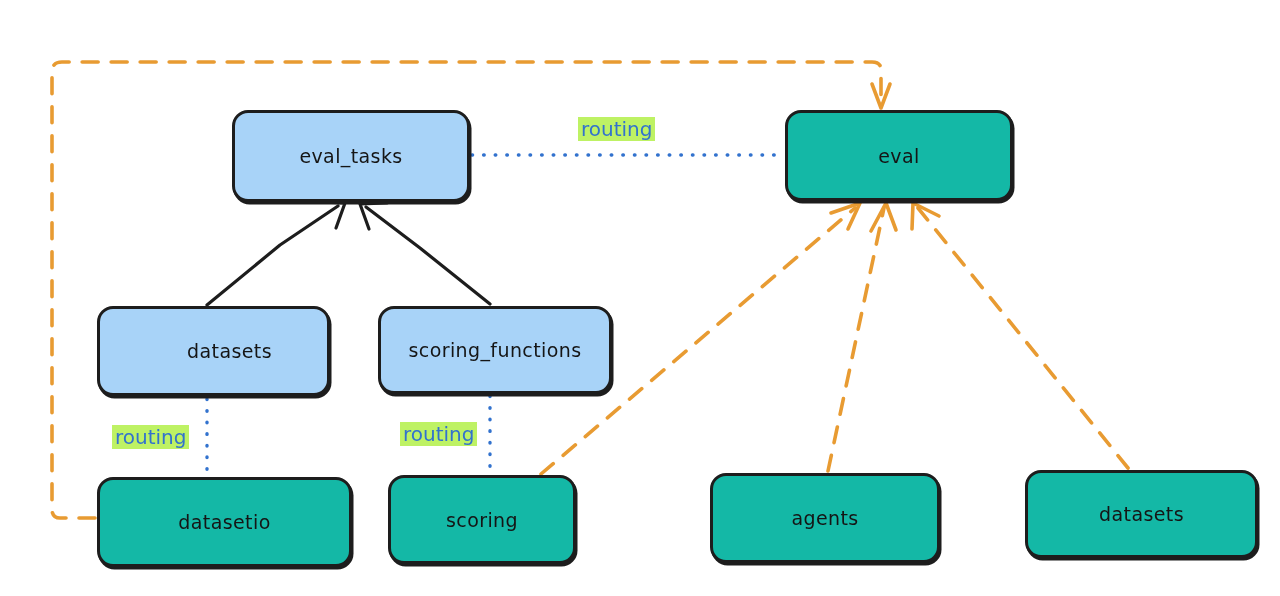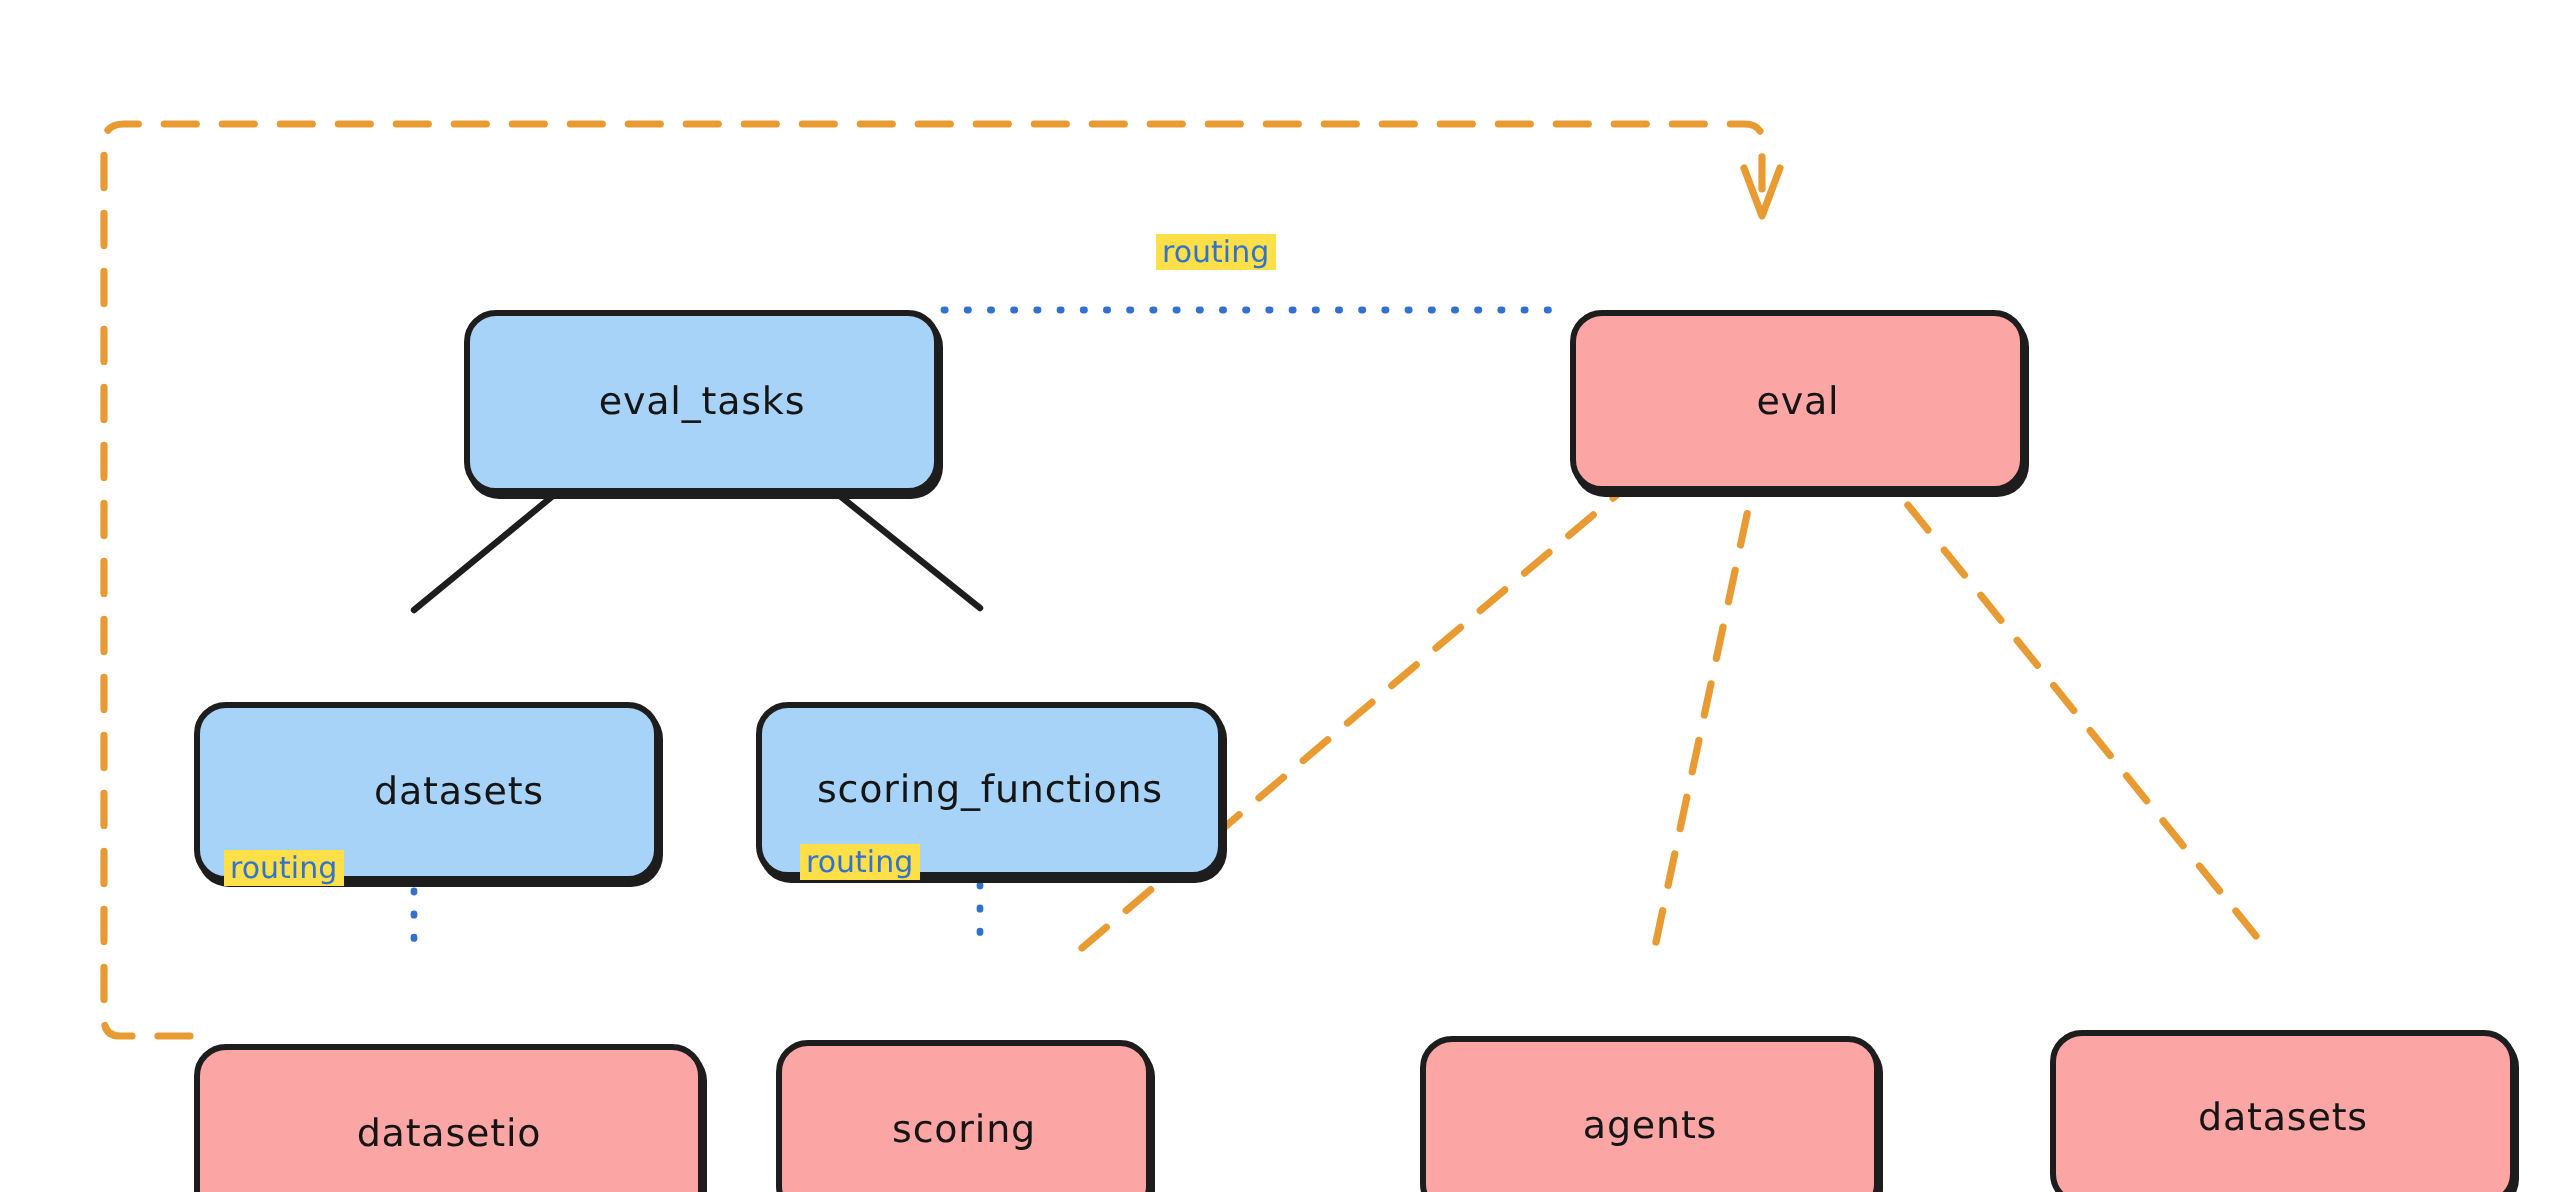--- a/index.html
+++ b/index.html
@@ -26,41 +26,40 @@
   }
   .node {
     position: absolute;
     box-sizing: border-box;
     border: 3px solid #1d1d1d;
     border-radius: 16px;
     display: flex;
     align-items: center;
     justify-content: center;
     box-shadow: 1.5px 2.5px 0 0 #1d1d1d;
-    margin-top: 45px;
   }
   .node-label {
     font-family: "DejaVu Sans", sans-serif;
     font-size: 19px;
     color: #151515;
     letter-spacing: 0.4px;
     white-space: nowrap;
     user-select: none;
   }
   .node.blue  { background: #a8d3f8; }
-  .node.green { background: #fca5a5; }
+  .node.green { background: #14b8a6; }
 
   .edge-label {
     position: absolute;
     font-family: "DejaVu Sans", sans-serif;
-    font-size: 15px;
+    font-size: 20px;
     color: #3272ce;
     white-space: nowrap;
     user-select: none;
-    background: #fde047;
+    background: #bef264;
     padding: 0 3px;
   }
 </style>
 </head>
 <body>
 
 <div id="diagram-canvas">
 
   <svg id="edge-layer" viewBox="0 0 1280 596" xmlns="http://www.w3.org/2000/svg">
 

